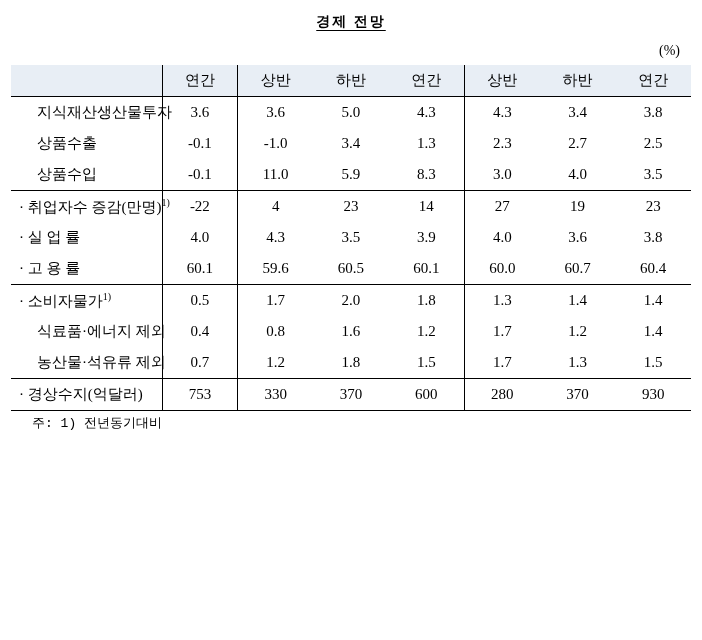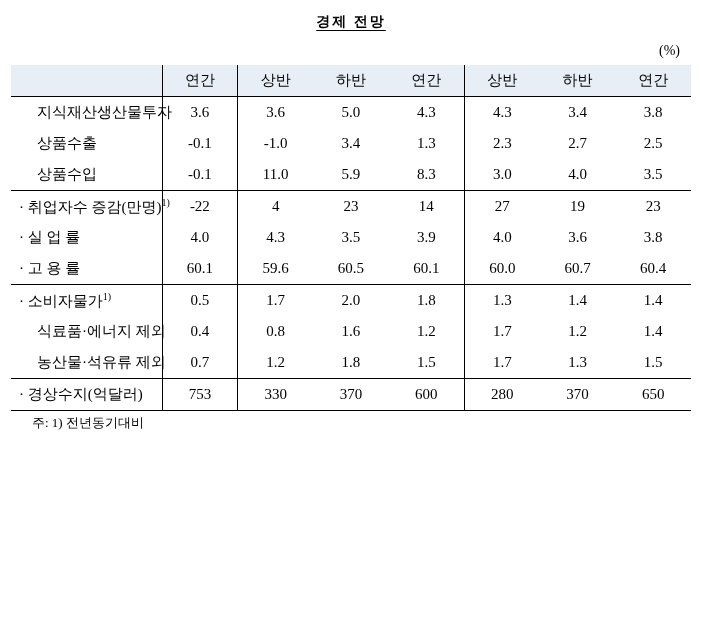--- a/index.html
+++ b/index.html
@@ -78,20 +78,21 @@
   .hdr-sub td {
     border-bottom: 1.6px solid #000;
   }
   .hdr-year {
     border-bottom: 1px solid #000;
   }
   .note {
     font-size: 13px;
     padding-left: 22px;
     padding-top: 3px;
+    font-family: Liberation Mono, monospace;
   }
   .sec-div td {
     border-top: 1px solid #000;
   }
   .first-col {
     width: 128px;
   }
   .dcol {
     width: 64px;
   }
@@ -220,20 +221,20 @@
           <td>1.5</td>
         </tr>
         <tr class="sec-div bot-line">
           <td class="label-cell">· 경상수지(억달러)</td>
           <td class="grp-sep">753</td>
           <td class="grp-sep">330</td>
           <td>370</td>
           <td>600</td>
           <td class="grp-sep">280</td>
           <td>370</td>
-          <td>650</td>
+          <td>930</td>
         </tr>
       </tbody>
   </table>
 
   <div class="note">주: 1) 전년동기대비</div>
 
 </div>
 
 </body></html>

